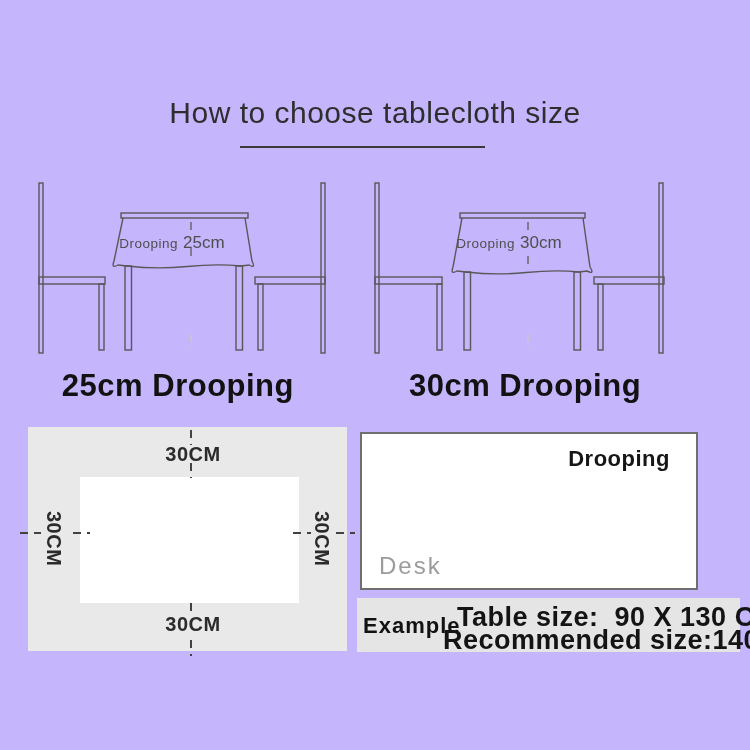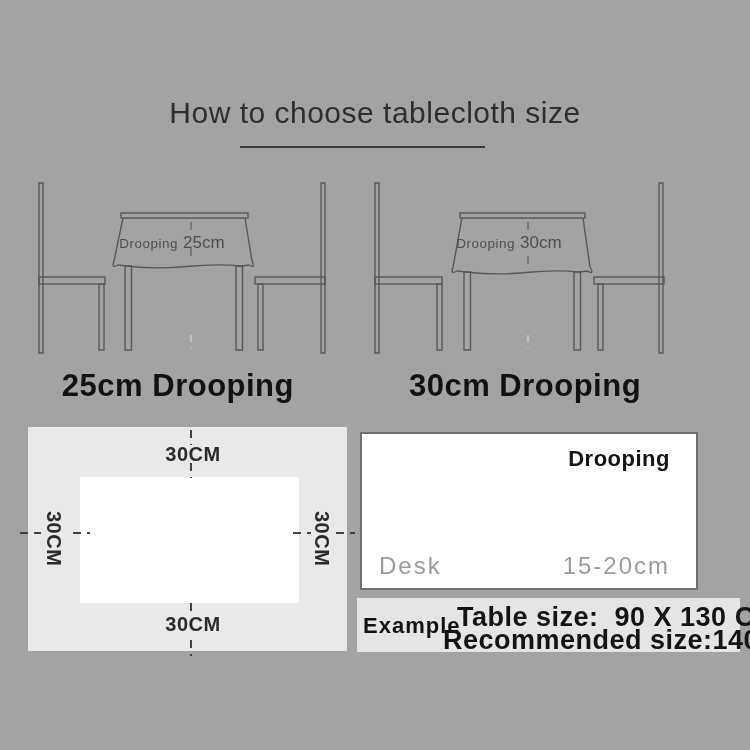--- a/index.html
+++ b/index.html
@@ -1,16 +1,16 @@
 <!DOCTYPE html>
 <html><head>
 <meta charset="utf-8">
 <style>
   html,body{margin:0;padding:0;background:#ffffff;}
-  #page{position:relative;width:750px;height:750px;background:#a3a3a3;overflow:hidden;
+  #page{position:relative;width:750px;height:750px;background:#c4b5fd;overflow:hidden;
         font-family:"Liberation Sans", sans-serif;}
   .abs{position:absolute;}
   #title{top:96px;left:0;width:750px;text-align:center;font-size:30px;font-weight:400;
          color:#2e2e2e;letter-spacing:0.5px;}
   #title-underline{left:240px;top:146px;width:245px;height:2px;background:#3a3a3a;}
   .caption{top:368px;width:260px;text-align:center;font-size:31px;font-weight:bold;
            color:#121212;letter-spacing:0.5px;}
   #caption-25{left:34px;text-align:right;}
   #caption-30{left:395px;}
   svg text{font-family:"Liberation Sans", sans-serif;fill:#4f4f4f;}
@@ -117,21 +117,20 @@
   <div class="abs cm-label cm-h" style="left:153px;top:613px;">30CM</div>
   <div class="abs cm-label cm-v" style="left:42px;top:511px;">30CM</div>
   <div class="abs cm-label cm-v" style="left:310px;top:511px;">30CM</div>
 
   <div id="guide-table" class="abs">
     <div class="gt-row" style="top:12px;">
       <span class="gt-col2 gt-head">Drooping</span>
     </div>
     <div class="gt-row" style="top:118px;">
       <span class="gt-col1 gt-cell">Desk</span>
-      <span class="gt-col2 gt-cell">15-20cm</span>
     </div>
   </div>
 
   <div id="example-strip" class="abs">
     <span id="example-label" class="abs">Example</span>
     <span id="example-line1" class="abs ex-line">Table size:  90 X 130 CM</span>
     <span id="example-line2" class="abs ex-line">Recommended size:140 X 180 CM</span>
   </div>
 
 </div>

